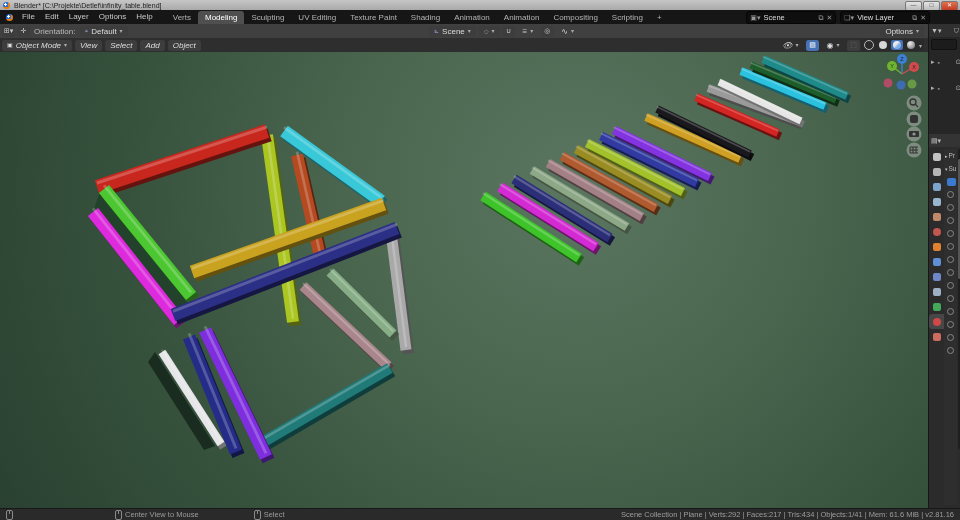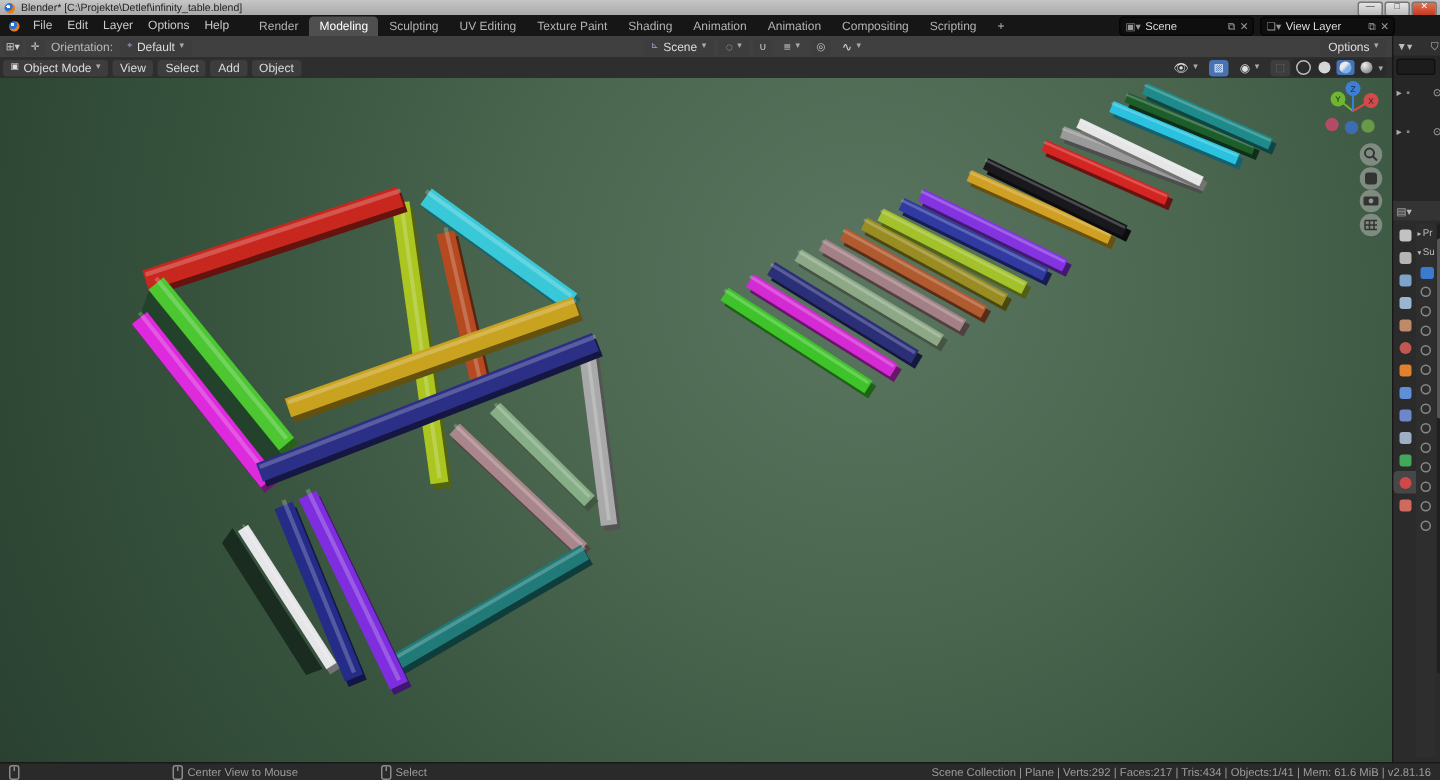--- a/index.html
+++ b/index.html
@@ -24,21 +24,21 @@
   .tab.active{background:#4f4f4f;color:#fff;}
   .id-selectors{position:absolute;right:30px;top:1px;display:flex;gap:4px;align-items:center;}
   .id-box{display:flex;align-items:center;background:#0e0e0e;border:1px solid #050505;border-radius:3px;
      height:11px;padding:0 3px;font-size:7.5px;color:#ddd;gap:3px;}
   .id-box .val{min-width:52px;}
   .mini-ic{font-size:7px;color:#999;}
   
   .row2{position:absolute;left:0;top:24px;width:928px;height:14px;background:#404040;
      display:flex;align-items:center;font-size:8px;}
   .row3{position:absolute;left:0;top:38px;width:928px;height:14px;background:#2e2e2e;
-     display:flex;align-items:center;font-size:8px;}
+     display:flex;align-items:center;font-size:8px;font-style:italic;}
   .wbtn{background:#3d3d3d;border-radius:2.5px;padding:0 5px;line-height:11px;height:11px;margin:0 1.5px;
      color:#ddd;display:flex;align-items:center;gap:3px;}
   .wbtn .car{font-size:6px;color:#aaa;}
   .flat{background:none;}
   .lbl{color:#b9b9b9;margin:0 3px;}
   .spacer{flex:1;}
   .icbtn{width:13px;height:11px;background:#3d3d3d;border-radius:2.5px;margin:0 1px;
      display:flex;align-items:center;justify-content:center;font-size:7px;color:#ccc;}
   .icbtn.blue{background:#4772b3;color:#fff;}
   .sphere{width:8px;height:8px;border-radius:50%;display:inline-block;}
@@ -92,21 +92,21 @@
   <div class="menurow">
     <span class="blender-logo" style="margin-left:6px"></span>
     <div id="menus" style="display:flex">
         <span class="menu-item">File</span>
         <span class="menu-item">Edit</span>
         <span class="menu-item">Layer</span>
         <span class="menu-item">Options</span>
         <span class="menu-item">Help</span>
       </div>
     <div id="tabs" class="tabs">
-        <span class="tab">Render</span>
+        <span class="tab">Verts</span>
         <span class="tab active">Modeling</span>
         <span class="tab">Sculpting</span>
         <span class="tab">UV Editing</span>
         <span class="tab">Texture Paint</span>
         <span class="tab">Shading</span>
         <span class="tab">Animation</span>
         <span class="tab">Animation</span>
         <span class="tab">Compositing</span>
         <span class="tab">Scripting</span>
       </div>

